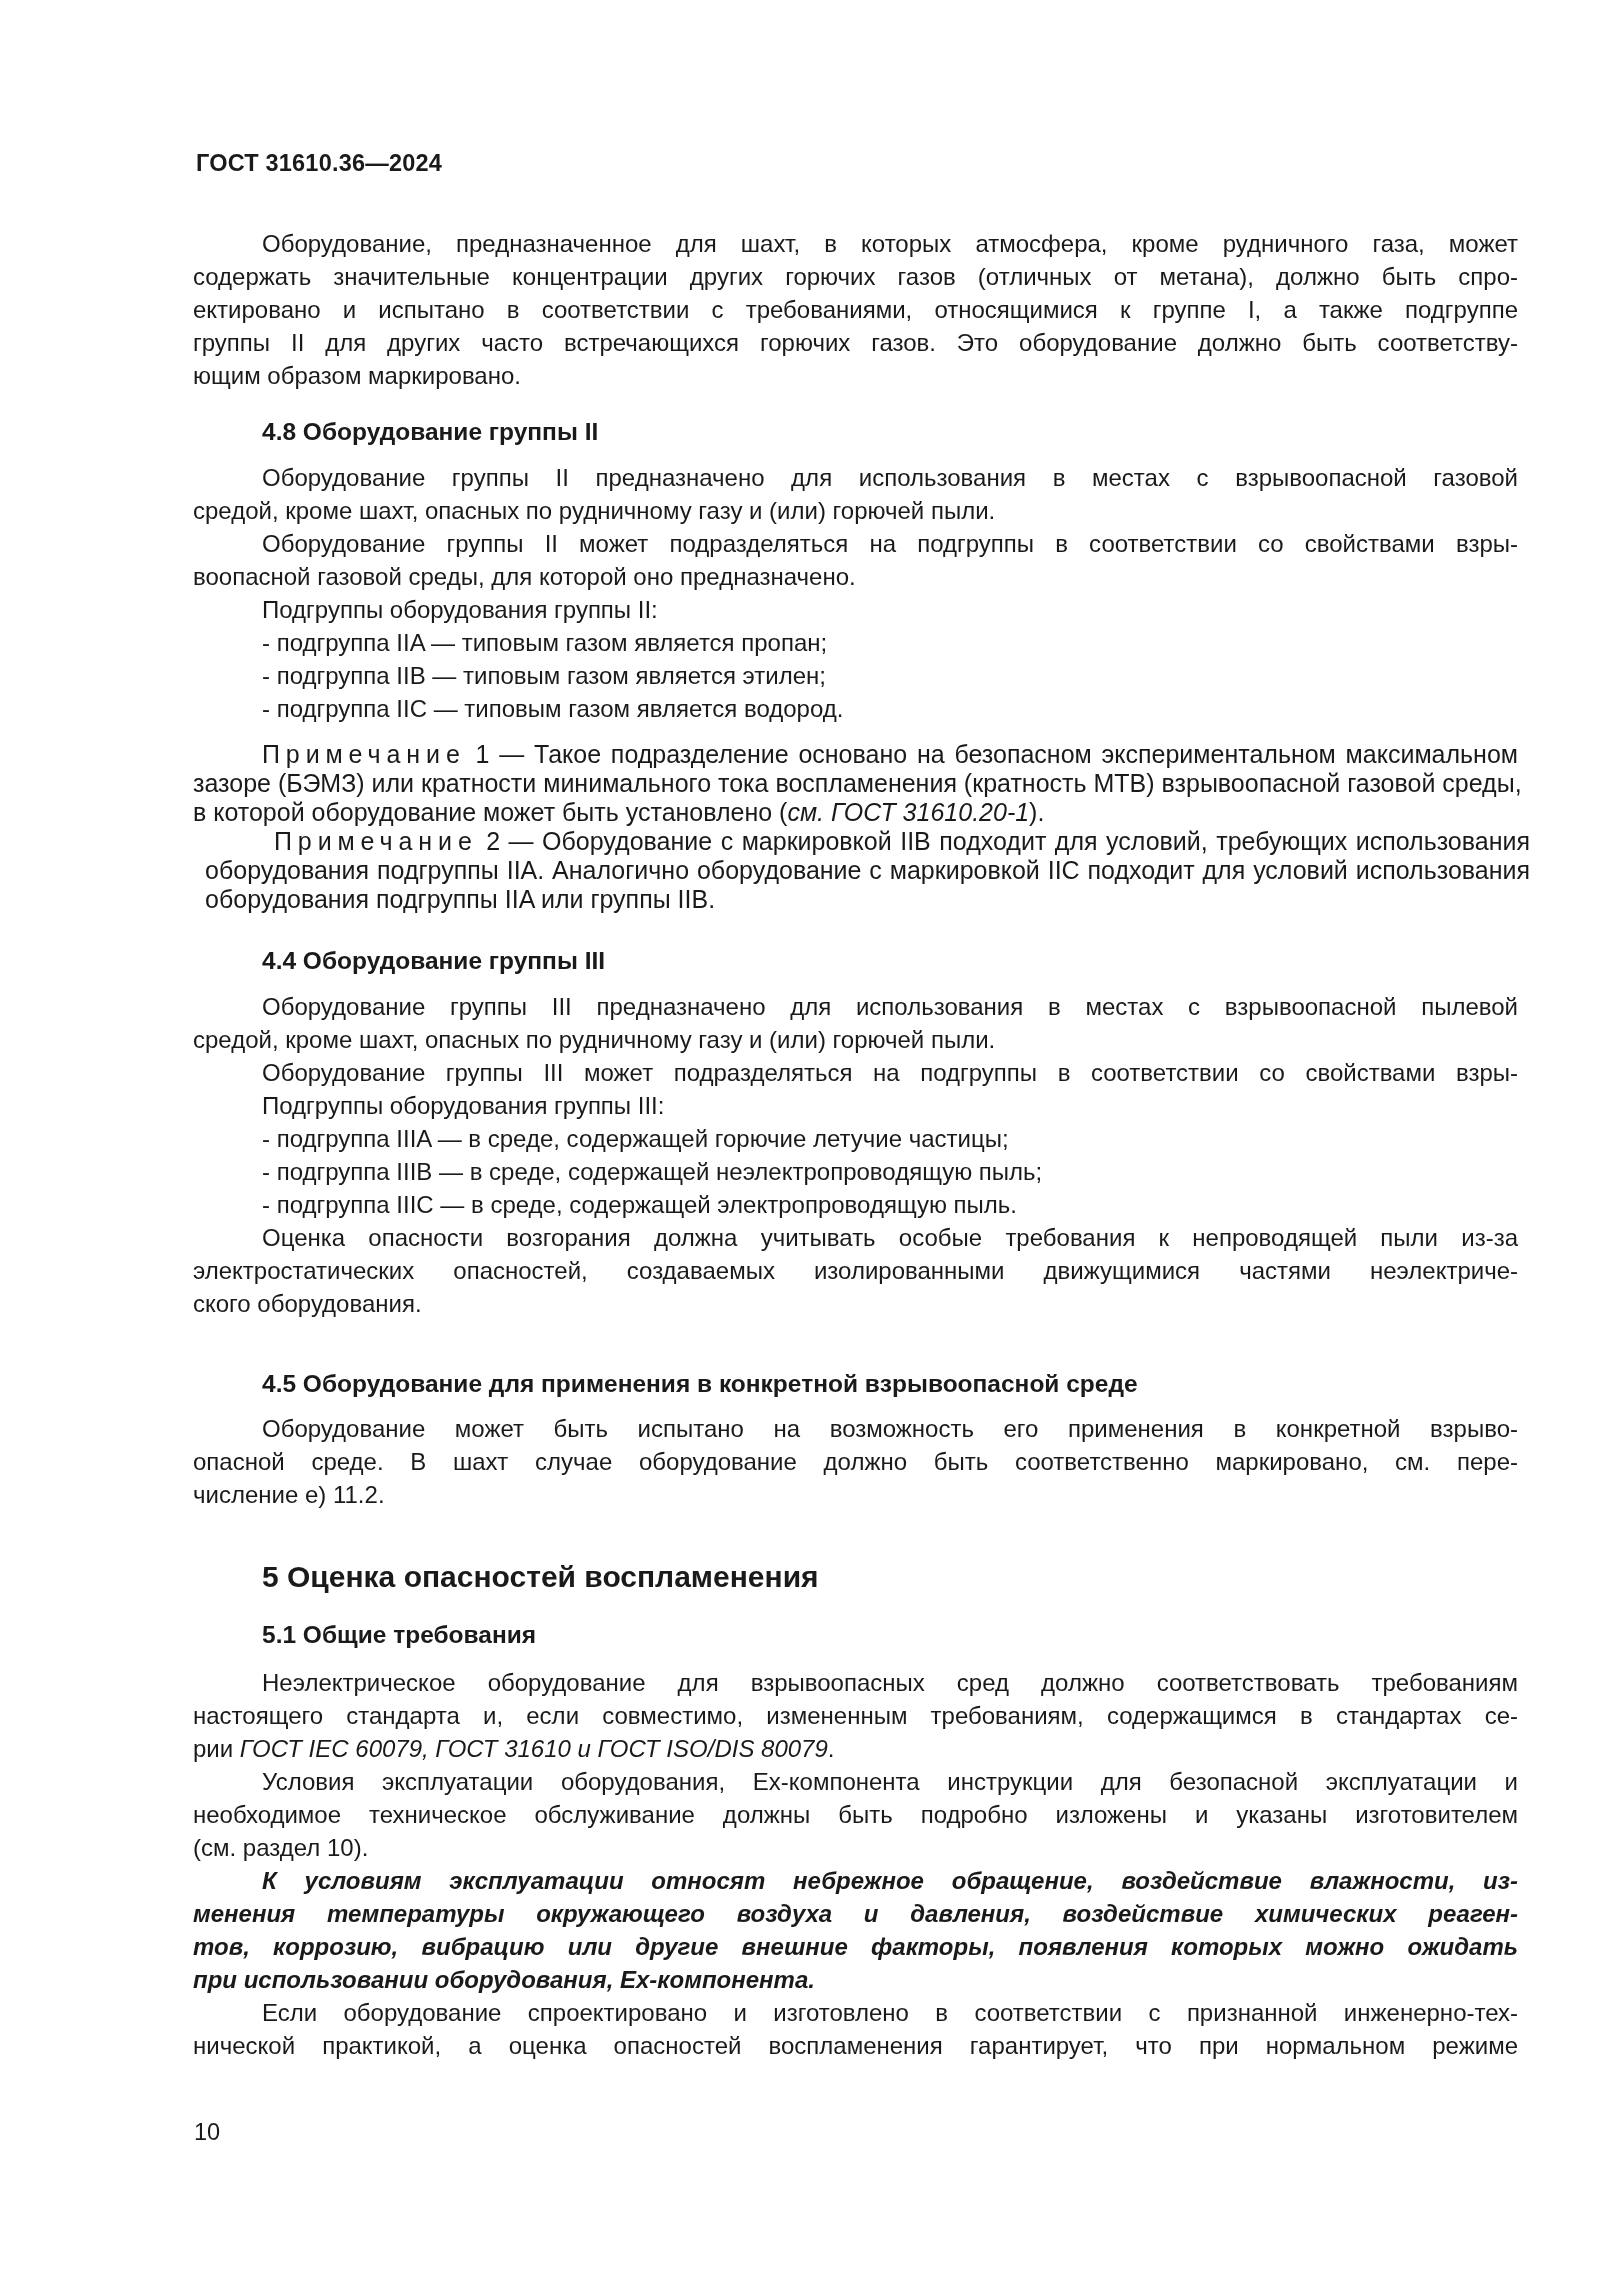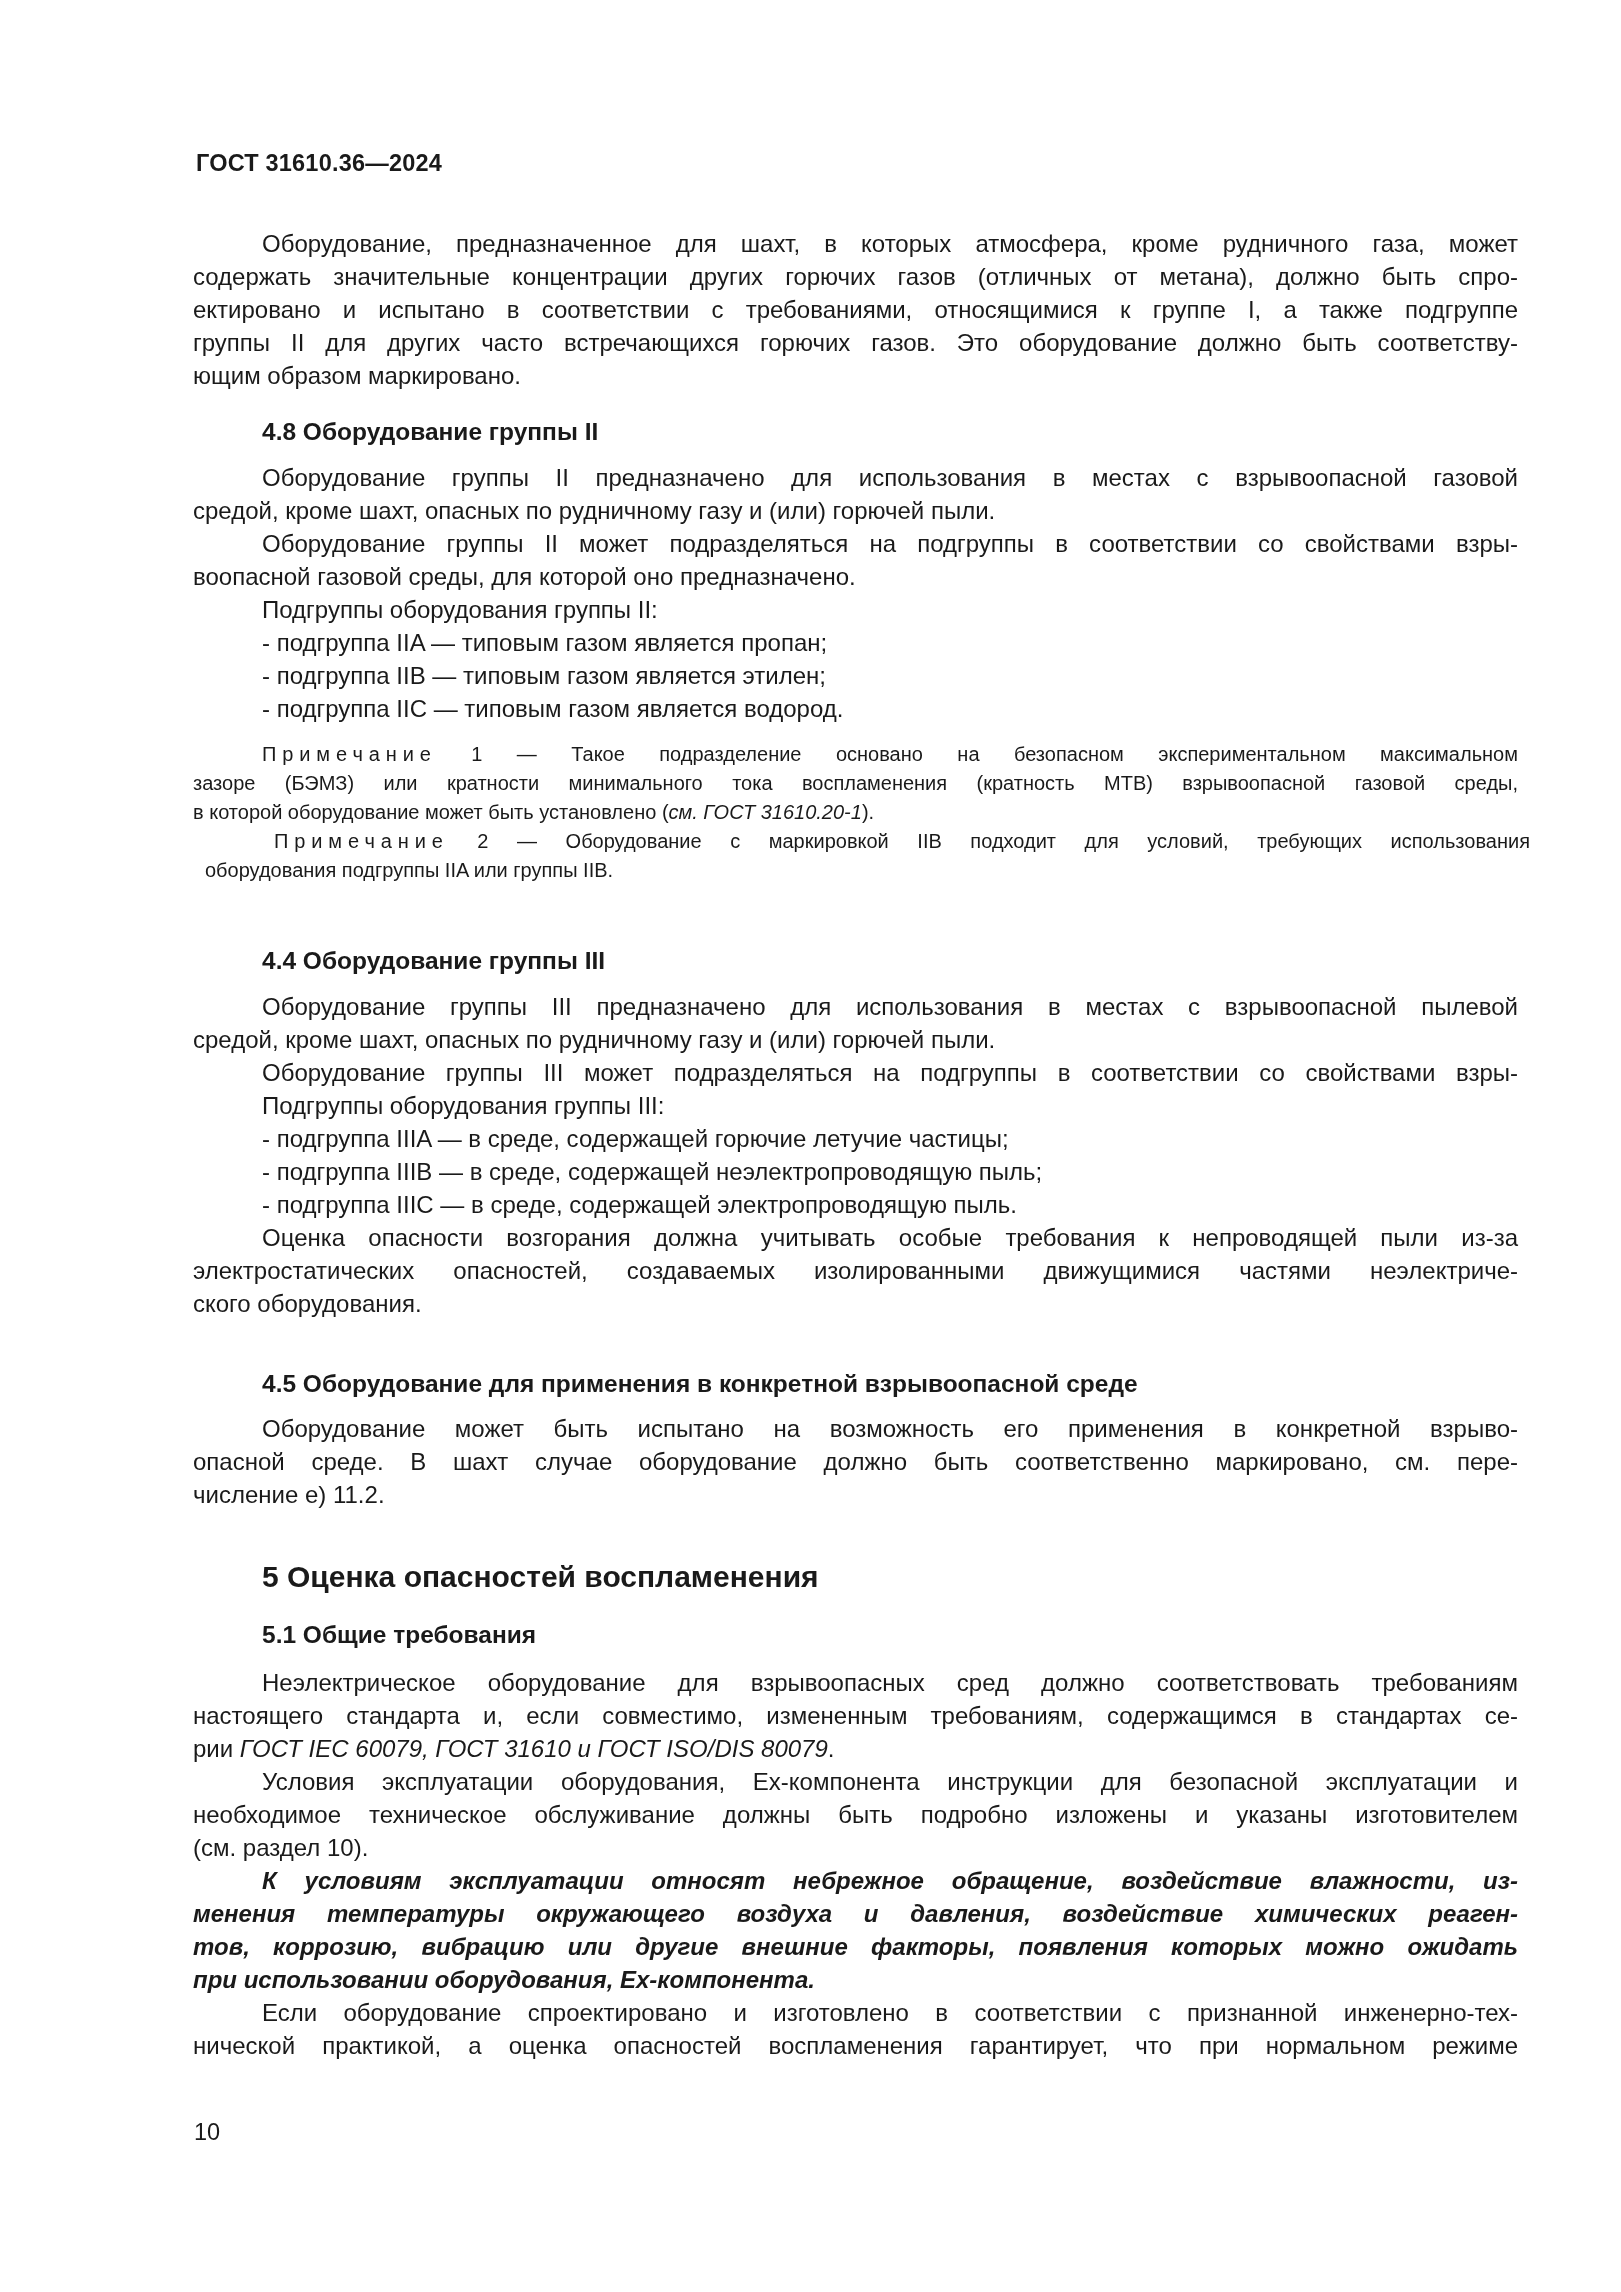--- a/index.html
+++ b/index.html
@@ -7,21 +7,21 @@
          font-family: "Liberation Sans", sans-serif; color: #1a1a1a; }
   .page { position: absolute; left: 0; top: 0; width: 1621px; height: 2293px; }
   .hdr { position: absolute; left: 196px; top: 150px; font-size: 23.5px; font-weight: bold; letter-spacing: 0.2px; }
   .col { position: absolute; left: 193px; width: 1325px; }
   .p { font-size: 24px; line-height: 33px; text-align: justify; text-align-last: left; margin: 0; }
   .ln { display: block; text-align: justify; text-align-last: justify; white-space: nowrap; }
   .ln.last { text-align-last: left; }
   .ln.ind { padding-left: 69px; }
   .h2 { font-size: 24.5px; font-weight: bold; padding-left: 69px; margin: 0; line-height: 32px; }
   .h1 { font-size: 30px; font-weight: bold; padding-left: 69px; margin: 0; line-height: 39px; }
-  .note { font-size: 20px; line-height: 29px; }
+  .note { font-size: 25px; line-height: 29px; }
   .spaced { letter-spacing: 5.9px; }
   .it { font-style: italic; }
   .bi { font-style: italic; font-weight: bold; }
   .pnum { position: absolute; left: 194px; top: 2119px; font-size: 23.5px; }
 </style>
 </head>
 <body>
 
 <div class="page">
 
@@ -53,20 +53,21 @@
     </p>
   </div>
 
   <div class="col note" style="top:740px;">
     <span class="ln ind"><span class="spaced">Примечание</span> <span>1 — Такое подразделение основано на безопасном экспериментальном максимальном</span></span>
     <span class="ln">зазоре (БЭМЗ) или кратности минимального тока воспламенения (кратность МТВ) взрывоопасной газовой среды,</span>
     <span class="ln last"><span>в которой оборудование может быть установлено (</span><span class="it">см. ГОСТ 31610.20-1</span><span>).</span></span>
   </div>
   <div class="col note" style="top:827px;margin-left:12px;">
     <span class="ln ind"><span class="spaced">Примечание</span> <span>2 — Оборудование с маркировкой IIB подходит для условий, требующих использования</span></span>
+    <span class="ln">оборудования подгруппы IIA. Аналогично оборудование с маркировкой IIC подходит для условий использования</span>
     <span class="ln last">оборудования подгруппы IIA или группы IIB.</span>
   </div>
 
   <div class="col" style="top:945px;">
     <h2 class="h2">4.4  Оборудование группы III</h2>
   </div>
   <div class="col" style="top:990px;">
     <p class="p">
       <span class="ln ind">Оборудование группы III предназначено для использования в местах с взрывоопасной пылевой</span>
       <span class="ln last">средой, кроме шахт, опасных по рудничному газу и (или) горючей пыли.</span>

